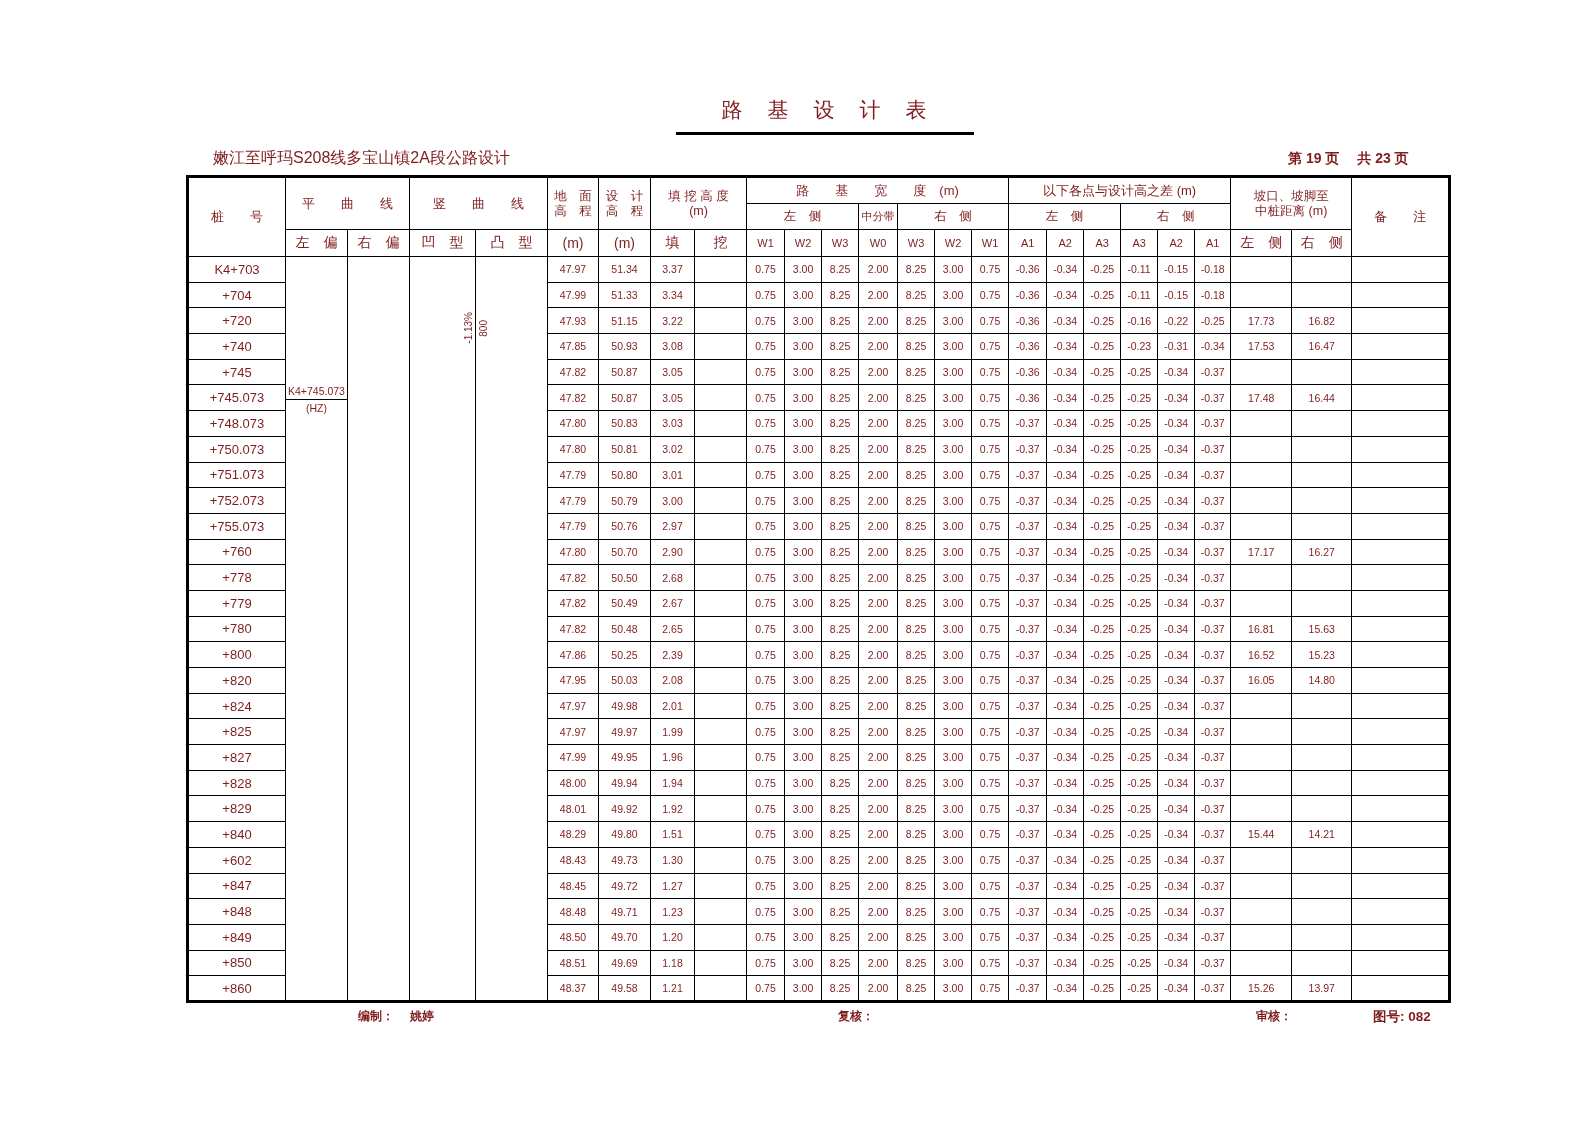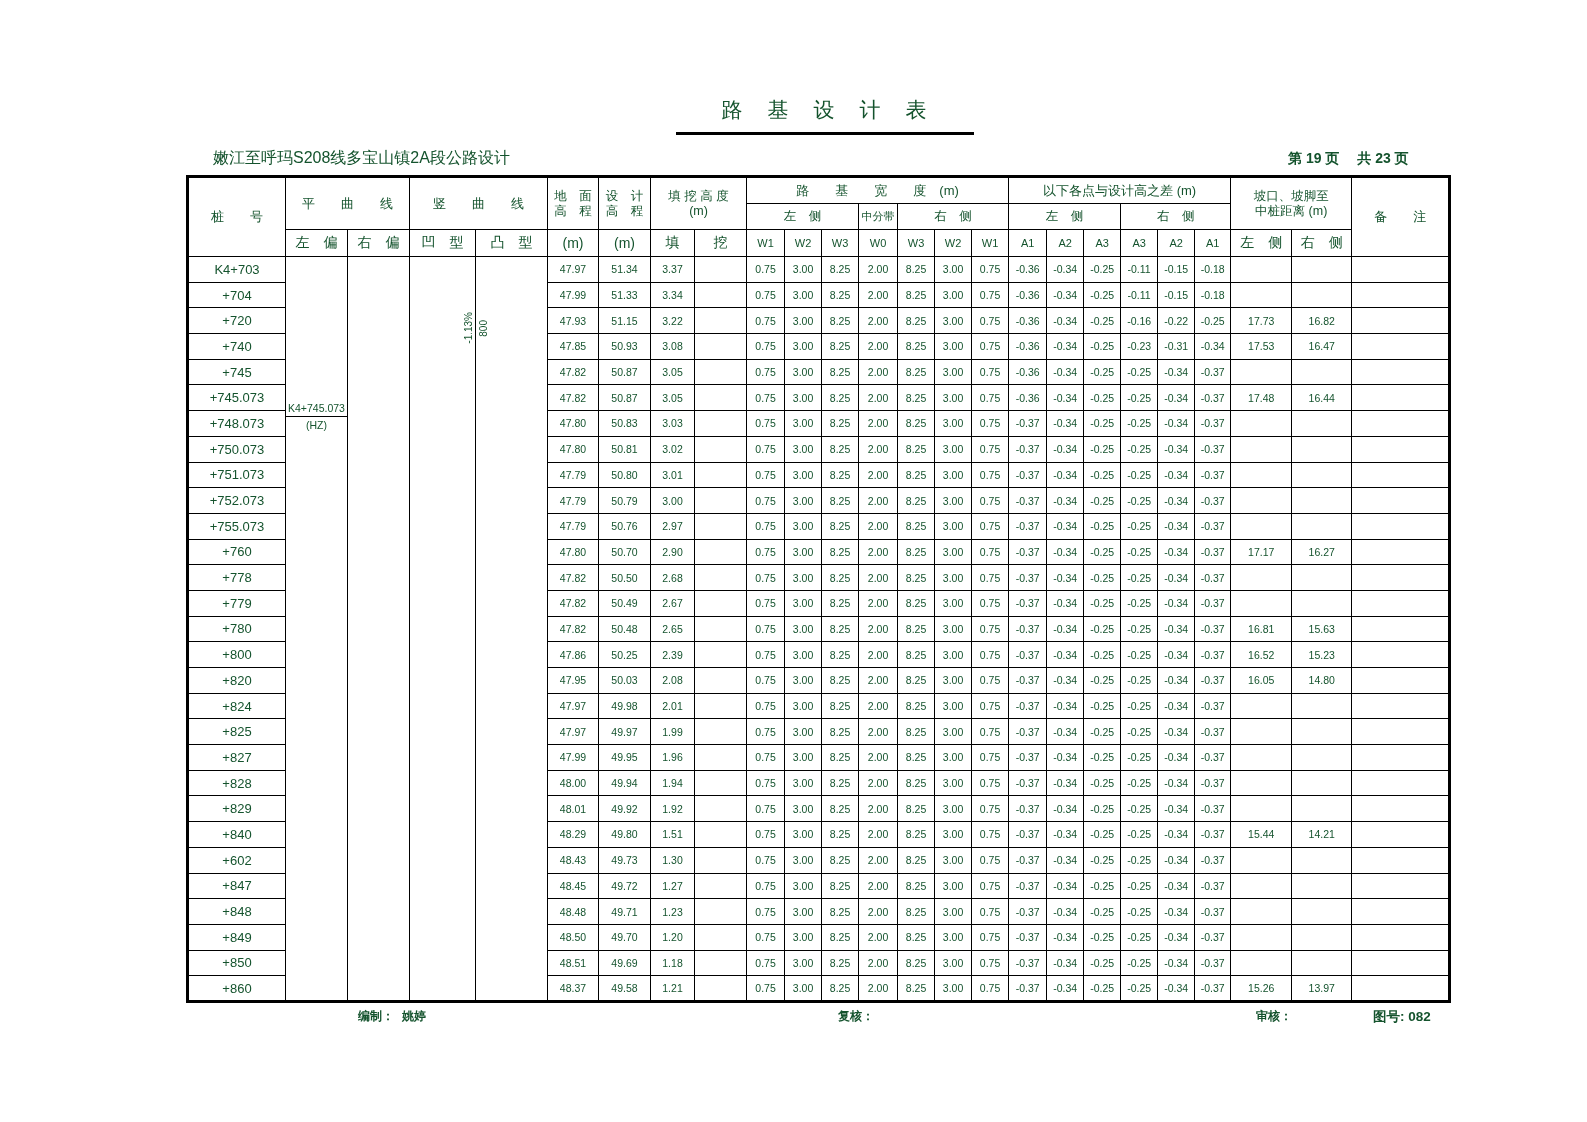--- a/index.html
+++ b/index.html
@@ -1,17 +1,17 @@
 <!DOCTYPE html>
 <html><head>
 <meta charset="utf-8">
 <style>
   html,body{margin:0;padding:0;background:#e8e8e8;}
   .page{position:relative;width:1587px;height:1122px;background:#ffffff;
-        font-family:"Liberation Sans","DejaVu Sans",sans-serif;color:#14532d;overflow:hidden;}
+        font-family:"Liberation Sans","DejaVu Sans",sans-serif;color:#7f1d1d;overflow:hidden;}
 
   
   .title-wrap{position:absolute;left:676px;top:96px;width:298px;text-align:center;
               border-bottom:3px solid #000;padding-bottom:8px;}
   .title-text{font-size:21px;letter-spacing:2px;white-space:nowrap;}
 
   .subtitle{position:absolute;left:213px;top:148px;font-size:16px;font-weight:400;}
   .page-info{position:absolute;left:1288px;top:150px;font-size:14px;font-weight:600;white-space:nowrap;}
 
   
@@ -25,35 +25,35 @@
   thead tr.hr3 th{font-size:14px;}
   th.small-lat{font-size:11px !important;}
   th.median-th{font-size:11px !important;}
   th.two-line{line-height:15px;font-size:12.5px;}
   tbody tr{height:25.7px;}
   tbody td{font-size:10.5px;}
   tbody td.c-0{font-size:13px;}
   td.curve-cell{position:relative;}
 
   
-  .hz-annot{position:absolute;top:144px;left:0;width:100%;font-size:10.5px;line-height:14px;}
+  .hz-annot{position:absolute;top:127px;left:0;width:100%;font-size:10.5px;line-height:14px;}
   .hz-sta{border-bottom:1px solid #000;padding-bottom:1px;}
   .hz-mark{padding-top:1px;}
 
   
   .vtext{position:absolute;writing-mode:vertical-rl;transform:rotate(180deg);
          font-size:10px;white-space:nowrap;}
   .v-grade{right:1px;top:55px;}
   .v-radius{left:2px;top:63px;}
 
   
   .footer-item{position:absolute;top:1008px;font-size:12px;font-weight:600;white-space:nowrap;}
   .f-compile{left:358px;} .f-review{left:838px;} .f-audit{left:1235px;margin-left:21px;}
   .f-drawing{left:1373px;font-size:13.5px;}
-  .f-name{margin-left:8px;}
+  .f-name{margin-left:16px;}
 </style>
 </head>
 <body>
 
 <div class="page">
 
   <div class="title-wrap">
     <span class="title-text">路　基　设　计　表</span>
   </div>
 

